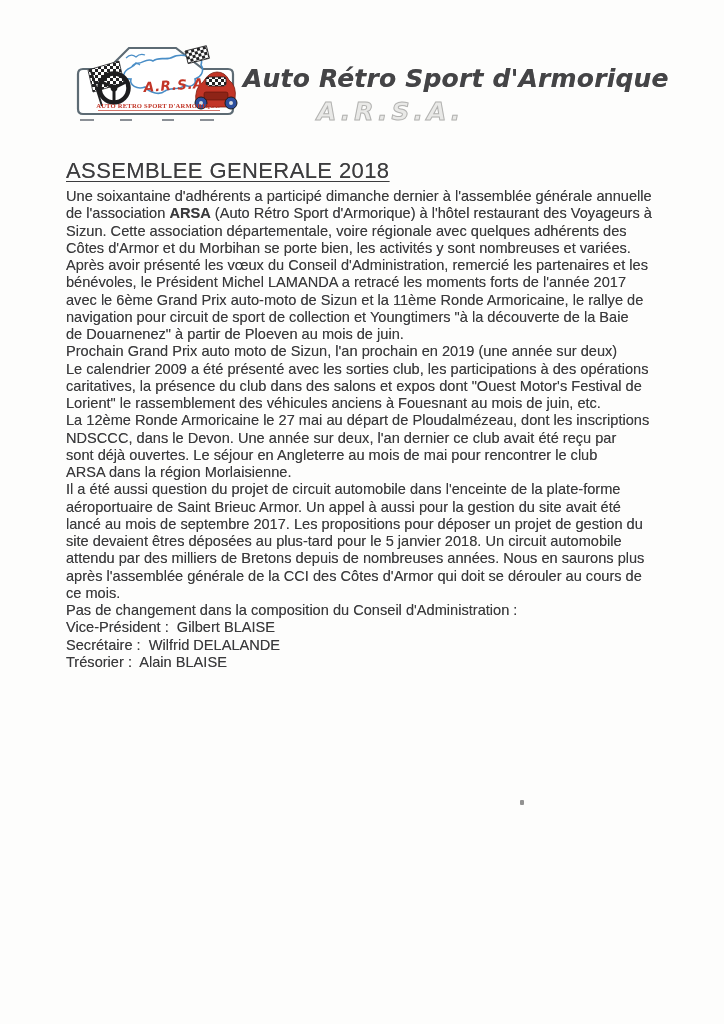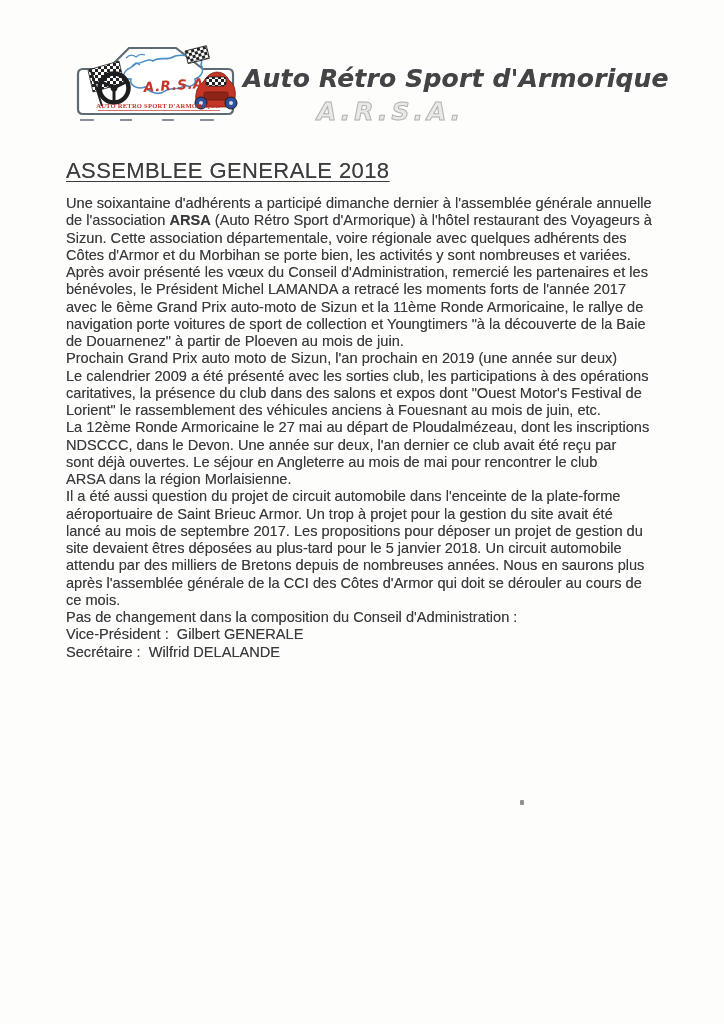--- a/index.html
+++ b/index.html
@@ -26,21 +26,21 @@
     text-shadow:0 0 1px #cccccc;
   }
   .doc-heading {
     position:absolute; left:66px; top:158px;
     font-size:22px; color:#3c3c3e; letter-spacing:0.4px;
     text-decoration:underline; text-underline-offset:3px;
     text-decoration-thickness:1.3px; white-space:pre;
     text-shadow:0 0 0.4px rgba(60,60,62,.6);
   }
   .doc-body {
-    position:absolute; left:66px; top:195px; width:610px;
+    position:absolute; left:66px; top:188px; width:610px;
     font-size:14.6px; line-height:17.25px; color:#3a3a3c;
     text-shadow:0 0 0.4px rgba(58,58,60,.55);
   }
   .line { white-space:pre; }
   .line .b { font-weight:bold; }
   .speck {
     position:absolute; left:520px; top:800px; width:4px; height:5px;
     background:#6d6d6d; opacity:.75; border-radius:1px;
   }
 </style>
@@ -114,37 +114,38 @@
   <div class="doc-heading">ASSEMBLEE GENERALE 2018</div>
 
   <div class="doc-body">
       <div class="line"><span>Une soixantaine d'adhérents a participé dimanche dernier à l'assemblée générale annuelle</span></div>
       <div class="line"><span>de l'association </span><span class="b">ARSA</span><span> (Auto Rétro Sport d'Armorique) à l'hôtel restaurant des Voyageurs à</span></div>
       <div class="line"><span>Sizun. Cette association départementale, voire régionale avec quelques adhérents des</span></div>
       <div class="line"><span>Côtes d'Armor et du Morbihan se porte bien, les activités y sont nombreuses et variées.</span></div>
       <div class="line"><span>Après avoir présenté les vœux du Conseil d'Administration, remercié les partenaires et les</span></div>
       <div class="line"><span>bénévoles, le Président Michel LAMANDA a retracé les moments forts de l'année 2017</span></div>
       <div class="line"><span>avec le 6ème Grand Prix auto-moto de Sizun et la 11ème Ronde Armoricaine, le rallye de</span></div>
-      <div class="line"><span>navigation porte voitures de sport de collection et Youngtimers "à la découverte de la Baie</span></div>
+      <div class="line"><span>navigation pour circuit de sport de collection et Youngtimers "à la découverte de la Baie</span></div>
       <div class="line"><span>de Douarnenez" à partir de Ploeven au mois de juin.</span></div>
       <div class="line"><span>Prochain Grand Prix auto moto de Sizun, l'an prochain en 2019 (une année sur deux)</span></div>
       <div class="line"><span>Le calendrier 2009 a été présenté avec les sorties club, les participations à des opérations</span></div>
       <div class="line"><span>caritatives, la présence du club dans des salons et expos dont "Ouest Motor's Festival de</span></div>
       <div class="line"><span>Lorient" le rassemblement des véhicules anciens à Fouesnant au mois de juin, etc.</span></div>
       <div class="line"><span>La 12ème Ronde Armoricaine le 27 mai au départ de Ploudalmézeau, dont les inscriptions</span></div>
       <div class="line"><span>NDSCCC, dans le Devon. Une année sur deux, l'an dernier ce club avait été reçu par</span></div>
       <div class="line"><span>sont déjà ouvertes. Le séjour en Angleterre au mois de mai pour rencontrer le club</span></div>
       <div class="line"><span>ARSA dans la région Morlaisienne.</span></div>
       <div class="line"><span>Il a été aussi question du projet de circuit automobile dans l'enceinte de la plate-forme</span></div>
-      <div class="line"><span>aéroportuaire de Saint Brieuc Armor. Un trop à projet pour la gestion du site avait été</span></div>
+      <div class="line"><span>aéroportuaire de Saint Brieuc Armor. Un appel à aussi pour la gestion du site avait été</span></div>
       <div class="line"><span>lancé au mois de septembre 2017. Les propositions pour déposer un projet de gestion du</span></div>
       <div class="line"><span>site devaient êtres déposées au plus-tard pour le 5 janvier 2018. Un circuit automobile</span></div>
       <div class="line"><span>attendu par des milliers de Bretons depuis de nombreuses années. Nous en saurons plus</span></div>
       <div class="line"><span>après l'assemblée générale de la CCI des Côtes d'Armor qui doit se dérouler au cours de</span></div>
       <div class="line"><span>ce mois.</span></div>
       <div class="line"><span>Pas de changement dans la composition du Conseil d'Administration :</span></div>
-      <div class="line"><span>Vice-Président :  Gilbert GENERALE</span></div>
+      <div class="line"><span>Vice-Président :  Gilbert BLAISE</span></div>
       <div class="line"><span>Secrétaire :  Wilfrid DELALANDE</span></div>
+      <div class="line"><span>Trésorier :  Alain BLAISE</span></div>
     </div>
 
   <div class="speck"></div>
 
 </div>
 
 </body></html>

